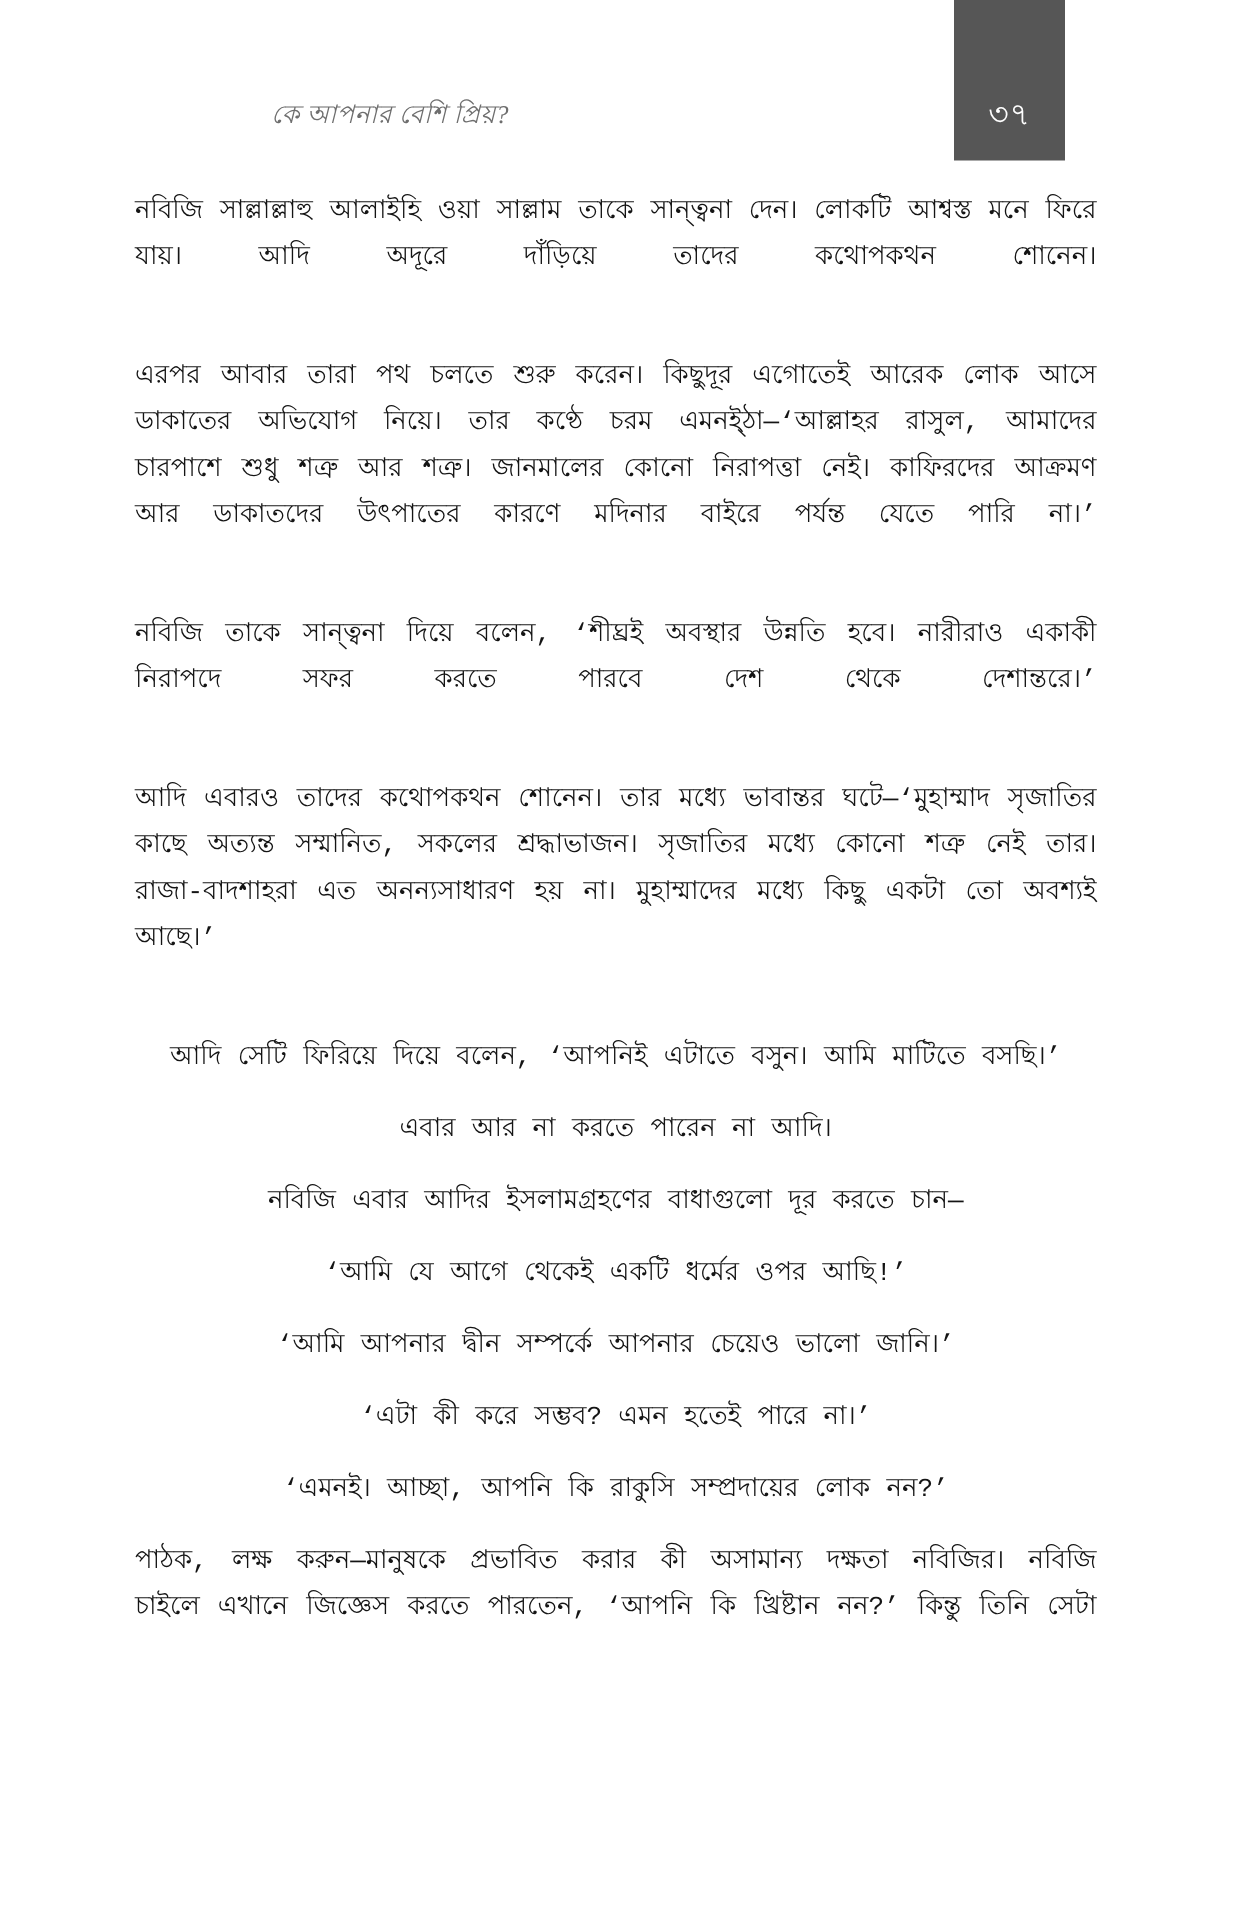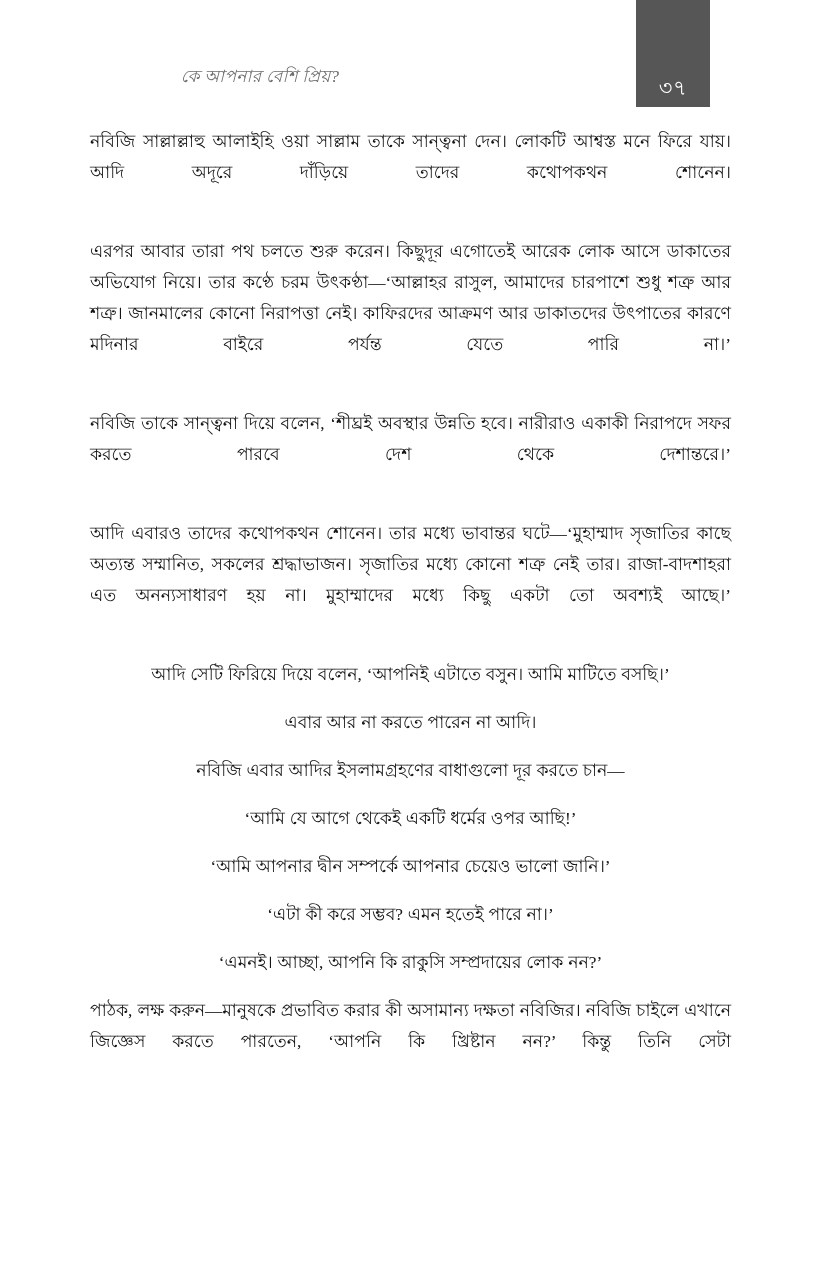--- a/index.html
+++ b/index.html
@@ -21,21 +21,21 @@
     position: absolute;
     left: 636px;
     top: 0;
     width: 74px;
     height: 107px;
     background: #565656;
     display: flex;
     align-items: flex-end;
     justify-content: center;
     box-sizing: border-box;
-    padding-bottom: 8px;
+    padding-bottom: 20px;
   }
   .page-number-box .num {
     color: #ffffff;
     font-size: 21px;
     line-height: 1;
     font-family: "Liberation Serif", "DejaVu Serif", serif;
     letter-spacing: 0.5px;
   }
 
   
@@ -61,20 +61,21 @@
   }
 
   .para {
     margin: 0 0 17px 0;
     font-size: 17.3px;
     line-height: 31px;
     text-align: justify;
     text-justify: inter-word;
     color: #141414;
     word-spacing: 0.5px;
+    font-family: Liberation Mono, monospace;
   }
   .para:last-child {
     margin-bottom: 0;
   }
   
   .para::after {
     content: "";
     display: inline-block;
     width: 100%;
   }
@@ -87,21 +88,21 @@
 <body>
 
 <div class="page-number-box">
   <span class="num">৩৭</span>
 </div>
 
 <div class="running-header">কে আপনার বেশি প্রিয়?</div>
 
 <div class="text-column">
   <p class="para">নবিজি সাল্লাল্লাহু আলাইহি ওয়া সাল্লাম তাকে সান্ত্বনা দেন। লোকটি আশ্বস্ত মনে ফিরে যায়। আদি অদূরে দাঁড়িয়ে তাদের কথোপকথন শোনেন।</p>
-  <p class="para">এরপর আবার তারা পথ চলতে শুরু করেন। কিছুদূর এগোতেই আরেক লোক আসে ডাকাতের অভিযোগ নিয়ে। তার কণ্ঠে চরম উৎকণ্ঠা—‘আল্লাহর রাসুল, আমাদের চারপাশে শুধু শত্রু আর শত্রু। জানমালের কোনো নিরাপত্তা নেই। কাফিরদের আক্রমণ আর ডাকাতদের উৎপাতের কারণে মদিনার বাইরে পর্যন্ত যেতে পারি না।’</p>
+  <p class="para">এরপর আবার তারা পথ চলতে শুরু করেন। কিছুদূর এগোতেই আরেক লোক আসে ডাকাতের অভিযোগ নিয়ে। তার কণ্ঠে চরম এমনই্ঠা—‘আল্লাহর রাসুল, আমাদের চারপাশে শুধু শত্রু আর শত্রু। জানমালের কোনো নিরাপত্তা নেই। কাফিরদের আক্রমণ আর ডাকাতদের উৎপাতের কারণে মদিনার বাইরে পর্যন্ত যেতে পারি না।’</p>
   <p class="para">নবিজি তাকে সান্ত্বনা দিয়ে বলেন, ‘শীঘ্রই অবস্থার উন্নতি হবে। নারীরাও একাকী নিরাপদে সফর করতে পারবে দেশ থেকে দেশান্তরে।’</p>
   <p class="para">আদি এবারও তাদের কথোপকথন শোনেন। তার মধ্যে ভাবান্তর ঘটে—‘মুহাম্মাদ সৃজাতির কাছে অত্যন্ত সম্মানিত, সকলের শ্রদ্ধাভাজন। সৃজাতির মধ্যে কোনো শত্রু নেই তার। রাজা-বাদশাহরা এত অনন্যসাধারণ হয় না। মুহাম্মাদের মধ্যে কিছু একটা তো অবশ্যই আছে।’</p>
   <p class="para no-justify">আদি সেটি ফিরিয়ে দিয়ে বলেন, ‘আপনিই এটাতে বসুন। আমি মাটিতে বসছি।’</p>
   <p class="para no-justify">এবার আর না করতে পারেন না আদি।</p>
   <p class="para no-justify">নবিজি এবার আদির ইসলামগ্রহণের বাধাগুলো দূর করতে চান—</p>
   <p class="para no-justify">‘আমি যে আগে থেকেই একটি ধর্মের ওপর আছি!’</p>
   <p class="para no-justify">‘আমি আপনার দ্বীন সম্পর্কে আপনার চেয়েও ভালো জানি।’</p>
   <p class="para no-justify">‘এটা কী করে সম্ভব? এমন হতেই পারে না।’</p>
   <p class="para no-justify">‘এমনই। আচ্ছা, আপনি কি রাকুসি সম্প্রদায়ের লোক নন?’</p>
   <p class="para">পাঠক, লক্ষ করুন—মানুষকে প্রভাবিত করার কী অসামান্য দক্ষতা নবিজির। নবিজি চাইলে এখানে জিজ্ঞেস করতে পারতেন, ‘আপনি কি খ্রিষ্টান নন?’ কিন্তু তিনি সেটা</p>

